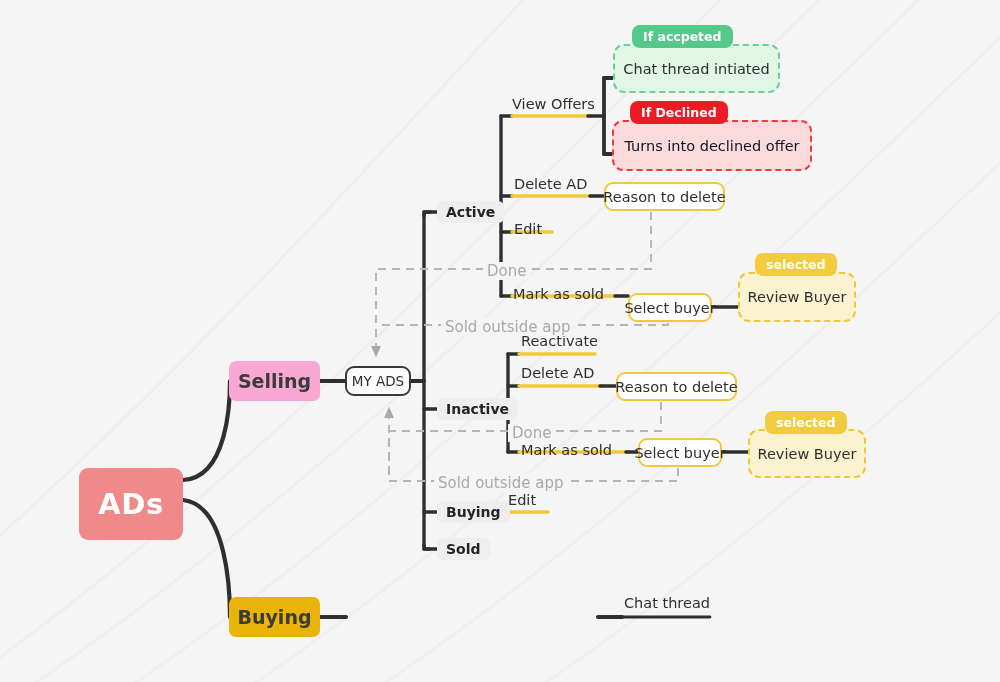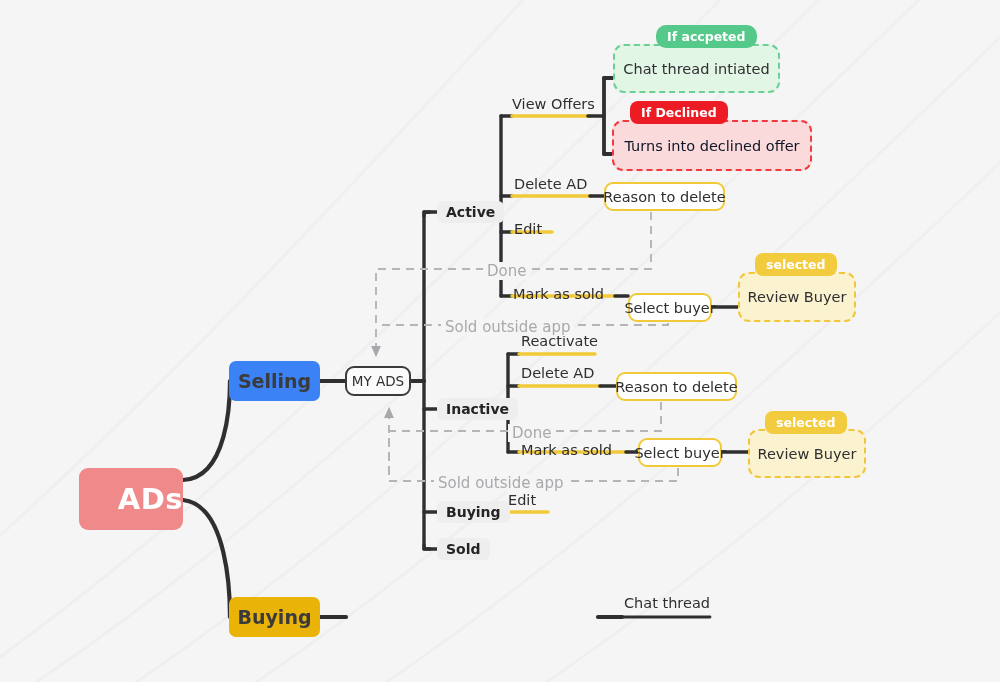--- a/index.html
+++ b/index.html
@@ -14,21 +14,21 @@
   svg.layer{position:absolute;left:0;top:0;width:1000px;height:682px;}
   .node{position:absolute;box-sizing:border-box;display:flex;align-items:center;justify-content:center;white-space:nowrap;}
 
   
   .n-root{
     background:#f08a8a;color:#ffffff;border-radius:9px;
     font-size:29px;font-weight:700;letter-spacing:.5px;
   }
   
   .n-l1{border-radius:7px;font-size:19px;font-weight:700;color:#3b3b3b;}
-  .n-selling{background:#3b82f6;}
+  .n-selling{background:#f9a8d4;}
   .n-buying{background:#eab308;}
 
   
   .n-outline{
     background:#fbfbfb;border:2.2px solid #3a3a3c;border-radius:9px;
     font-size:14.5px;color:#2f2f31;font-weight:400;
   }
   .n-outline.small{font-size:13.5px;}
 
   
@@ -192,21 +192,21 @@
       <path d="M 651 212 L 651 269 L 376 269 L 376 352" marker-end="url(#arrowhead)"></path>
 
       <path d="M 668 323 L 668 325 L 376 325"></path>
 
       <path d="M 661 402 L 661 431 L 389 431 L 389 476"></path>
 
       <path d="M 678 468 L 678 481 L 389 481 L 389 412" marker-end="url(#arrowhead)"></path>
     </g>
   </svg>
 
-  <div class="node n-root" style="left:79px;top:468px;width:104px;height:62px;justify-content:flex-end;">
+  <div class="node n-root" style="left:79px;top:468px;width:104px;height:72px;">
     <span>ADs</span>
   </div>
 
   <div class="node n-l1 n-selling" style="left:229px;top:361px;width:91px;height:40px;">
     <span>Selling</span>
   </div>
 
   <div class="node n-l1 n-buying" style="left:229px;top:597px;width:91px;height:40px;">
     <span>Buying</span>
   </div>
@@ -240,21 +240,21 @@
     <span>Select buyer</span>
   </div>
   <div class="node n-yellow" style="left:616px;top:372px;width:121px;height:29px;">
     <span>Reason to delete</span>
   </div>
   <div class="node n-yellow" style="left:638px;top:438px;width:84px;height:29px;">
     <span>Select buyer</span>
   </div>
 
   <div class="callout cal-green">
-    <div class="badge" style="left:656px;top:25px;border-radius:10px;">If accpeted</div>
+    <div class="badge" style="left:632px;top:25px;">If accpeted</div>
     <div class="dashbox" style="left:613px;top:44px;width:163px;height:45px;">
       <span>Chat thread intiated</span>
     </div>
   </div>
 
   <div class="callout cal-red">
     <div class="badge" style="left:630px;top:101px;">If Declined</div>
     <div class="dashbox" style="left:612px;top:120px;width:196px;height:47px;">
       <span>Turns into declined offer</span>
     </div>

